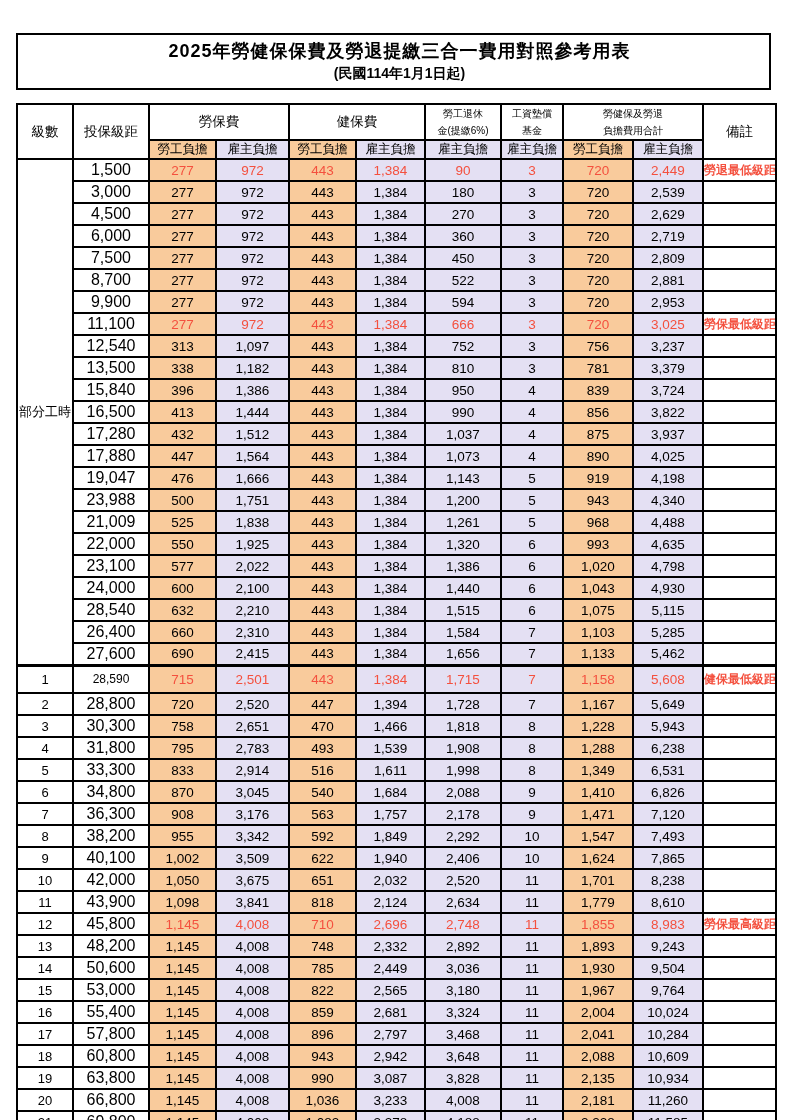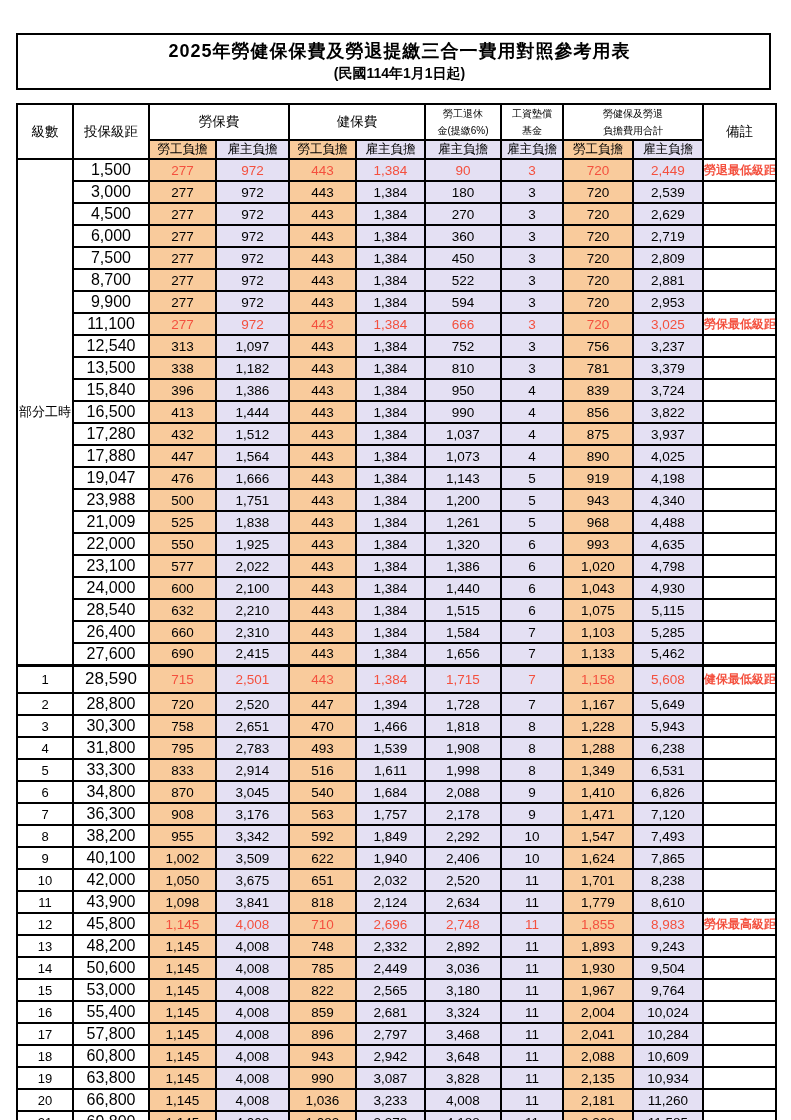--- a/index.html
+++ b/index.html
@@ -26,21 +26,21 @@
   thead tr.group-row { height:36px; }
   thead tr.sub-row { height:17px;padding-left:36px; }
   thead .two-line div { line-height:17px; font-size:10px; }
   thead th.sub { font-size:12.5px; }
   tbody tr { height:22px; }
   tbody tr.big-row { height:28px; }
   tbody tr.big-row td { border-top-width:3px; }
   tbody td { font-size:13.5px; color:#000; }
   td.level-cell { font-size:13px; background:#fff;margin-left:32px; }
   td.bracket-cell { font-size:16px; background:#fff; }
-  td.bracket-cell.big { font-size:17px; }
+  td.bracket-cell.big { font-size:12px; }
   .emp { background:#F9CB9C; }
   .er  { background:#E4E0F3; }
   td.remark-cell { font-size:12px; font-weight:bold; background:#fff; }
   tr.hl td.val, tr.hl td.remark-cell { color:#F4503E; }
   td.remark-cell { color:#F4503E; }
 </style>
 </head>
 <body>
 
 <div class="page">

